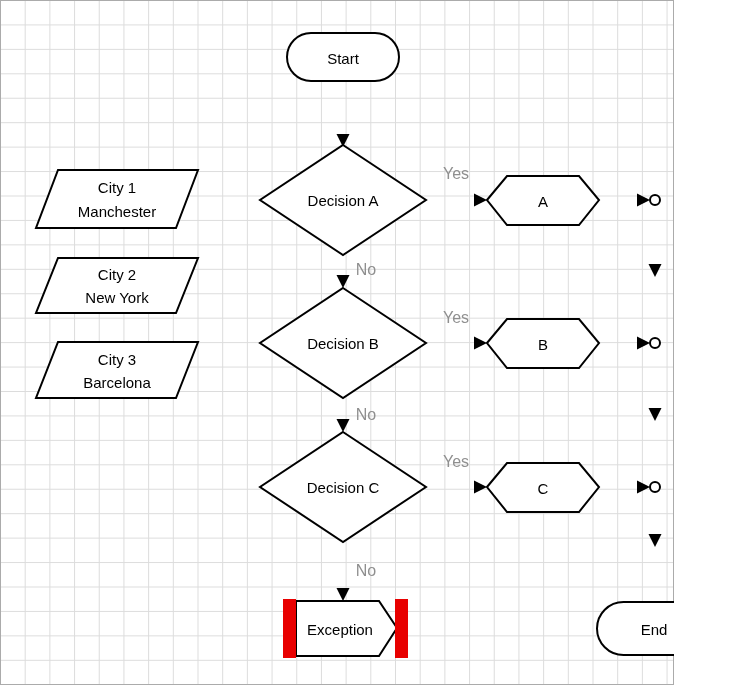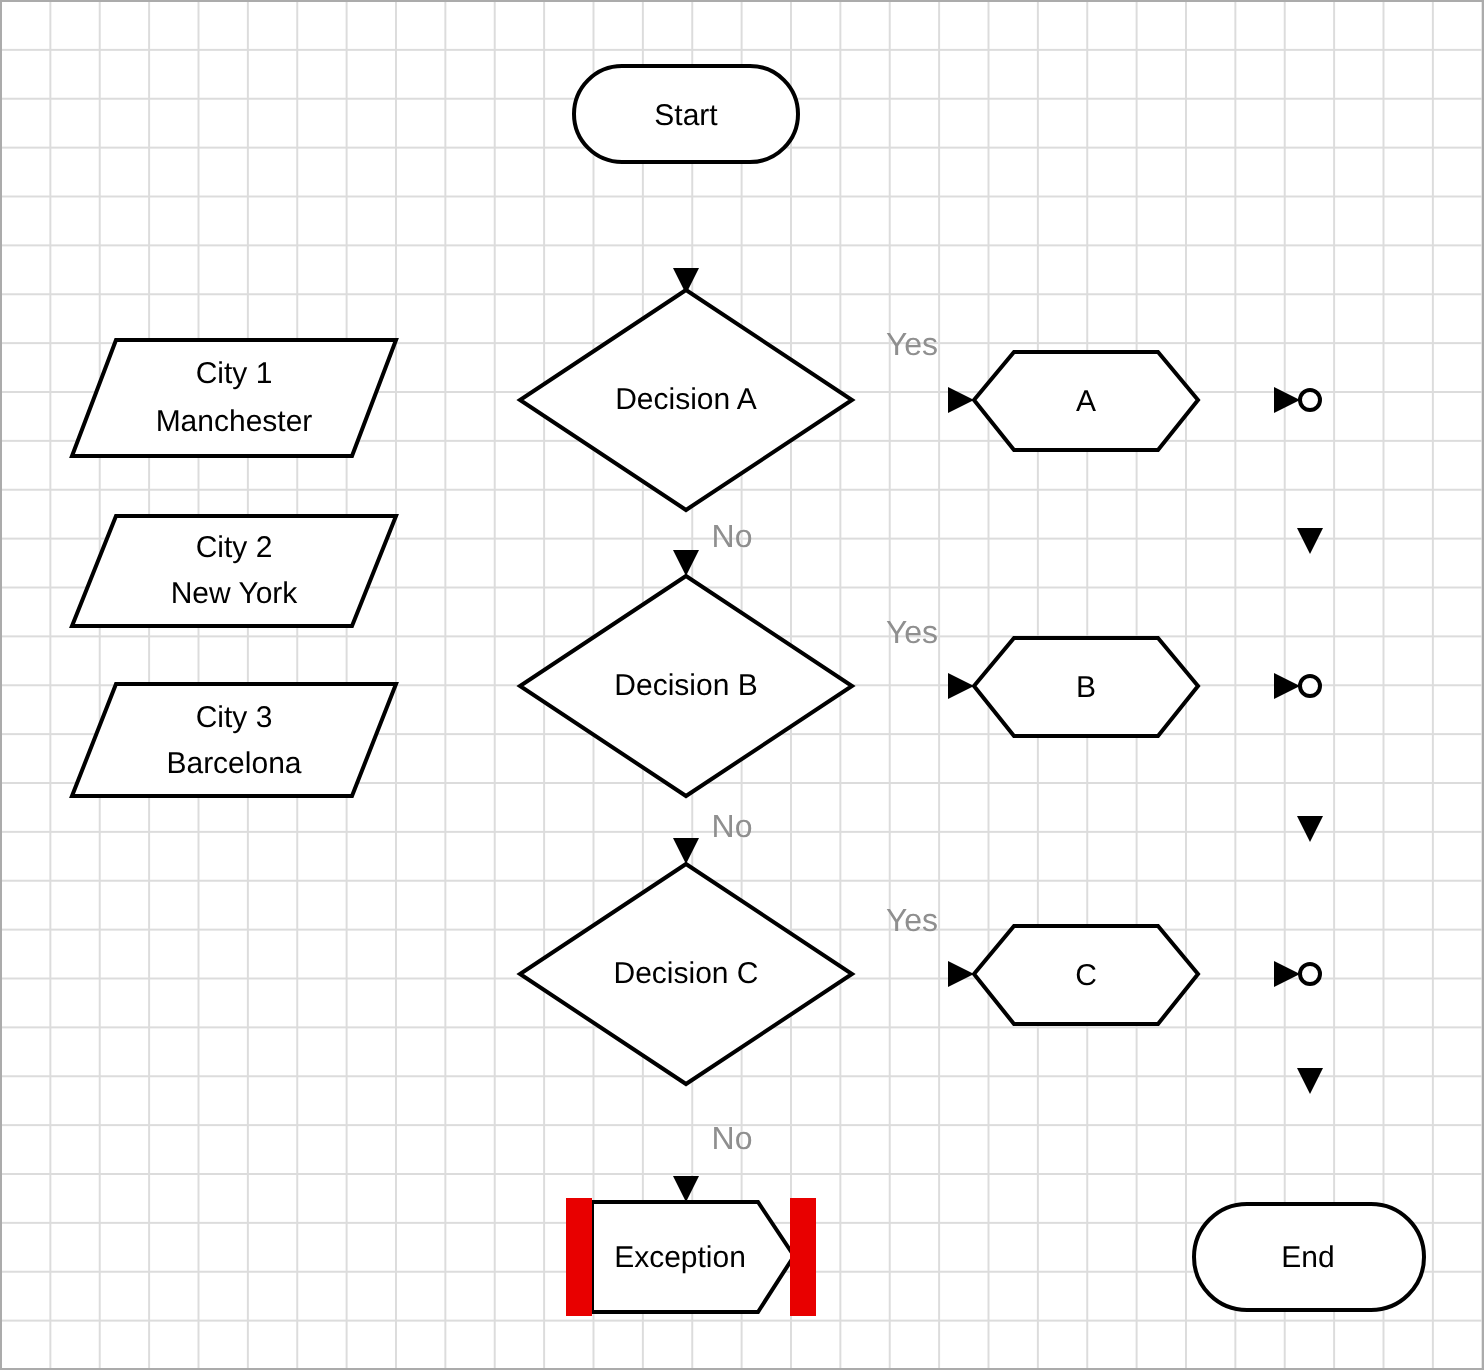--- a/index.html
+++ b/index.html
@@ -1,18 +1,18 @@
 <!DOCTYPE html>
 <html style="--stroke: #000000; --label-gray: #8f8f8f; --exception-red: #e80000; --grid: #dcdcdc;"><head>
 <meta charset="utf-8">
 <style>
   html, body { margin: 0; padding: 0; background: #ffffff; }
   .canvas {
     position: relative;
-    width: 742px;
+    width: 674px;
     height: 685px;
     background-color: #ffffff;
     background-image:
       linear-gradient(var(--grid, #dcdcdc) 1px, transparent 1px),
       linear-gradient(90deg, var(--grid, #dcdcdc) 1px, transparent 1px);
     background-size: 24.7px 24.45px;
     outline: 1px solid #ababab;
     outline-offset: -1px;
     overflow: hidden;
   }

